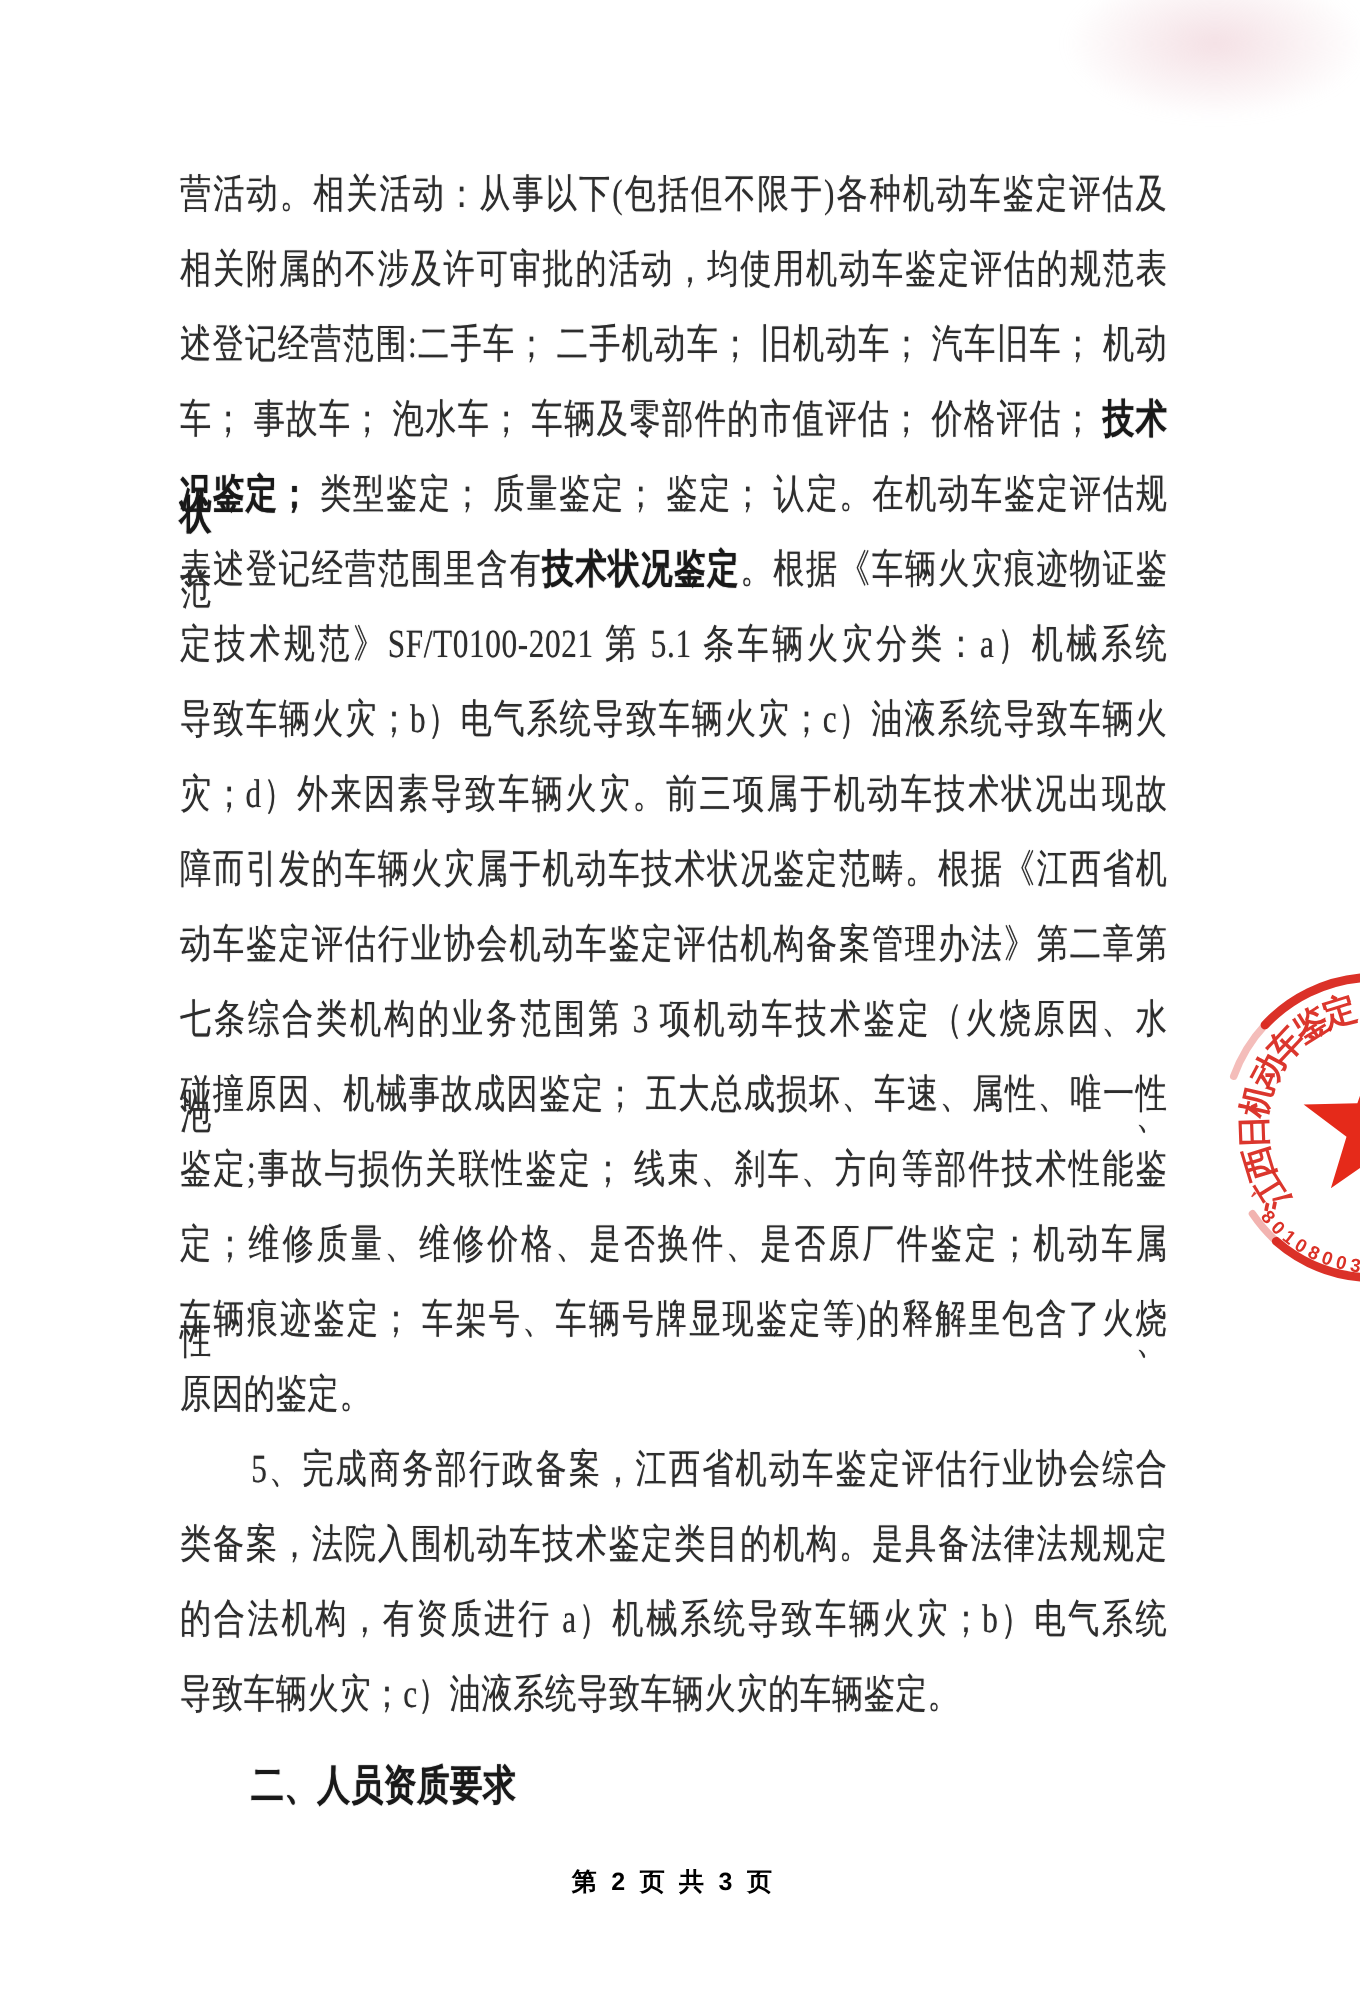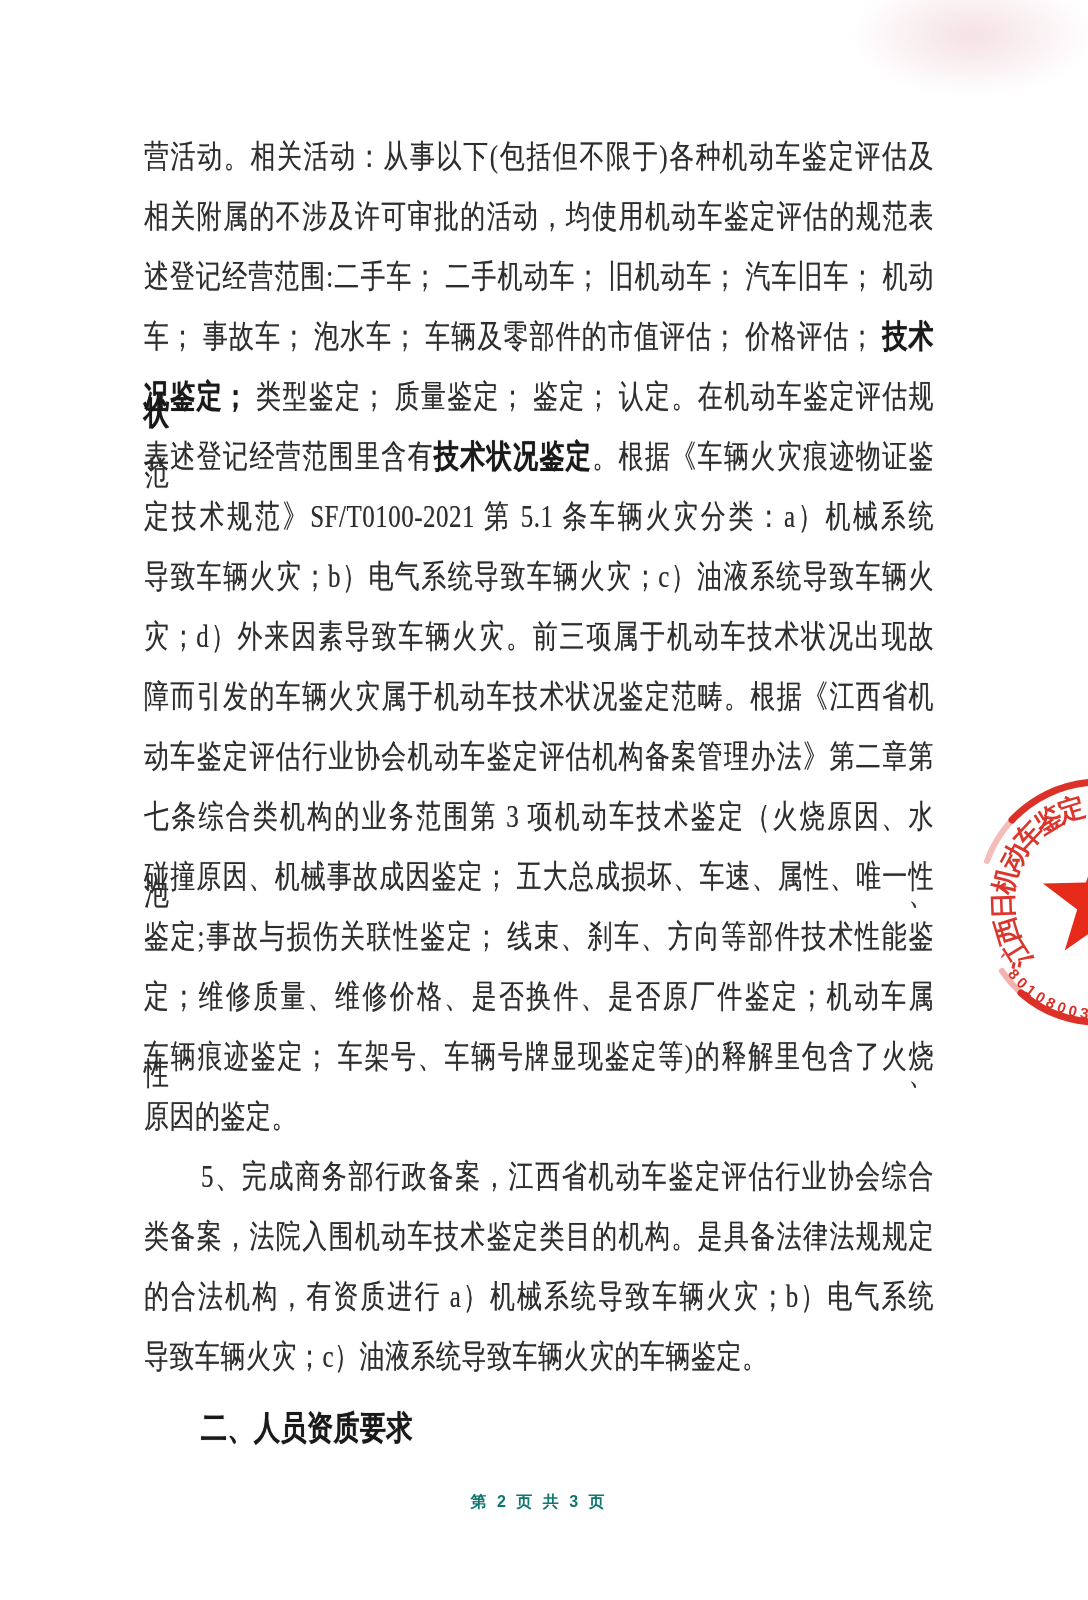--- a/index.html
+++ b/index.html
@@ -30,23 +30,23 @@
     text-shadow:0 0 0.6px rgba(40,40,40,0.55);
   }
   .line.fill  { text-align-last:justify; }
   .line.short { text-align-last:left; }
   .line.indent { text-indent:57px; }
   .line .b { font-weight:bold; color:#191919; text-shadow:0 0 0.8px rgba(0,0,0,0.7); }
   .line.heading { margin-top:12px; font-weight:bold; color:#1c1c1c; font-size:26px; }
   .footer {
     position:absolute; top:1492px; left:0; width:1078px;
     text-align:center;
-    font-size:16px; font-weight:bold;
+    font-size:20px; font-weight:bold;
     letter-spacing:3px;
-    color:#0f766e;
+    color:#000000;
     font-family:"Liberation Sans","DejaVu Sans",sans-serif;
   }
   .seal { position:absolute; left:955px; top:750px; pointer-events:none; }
 </style>
 </head>
 <body>
 
 <div class="page">
   <div class="smudge"></div>
   <div class="textblock" id="textblock">

